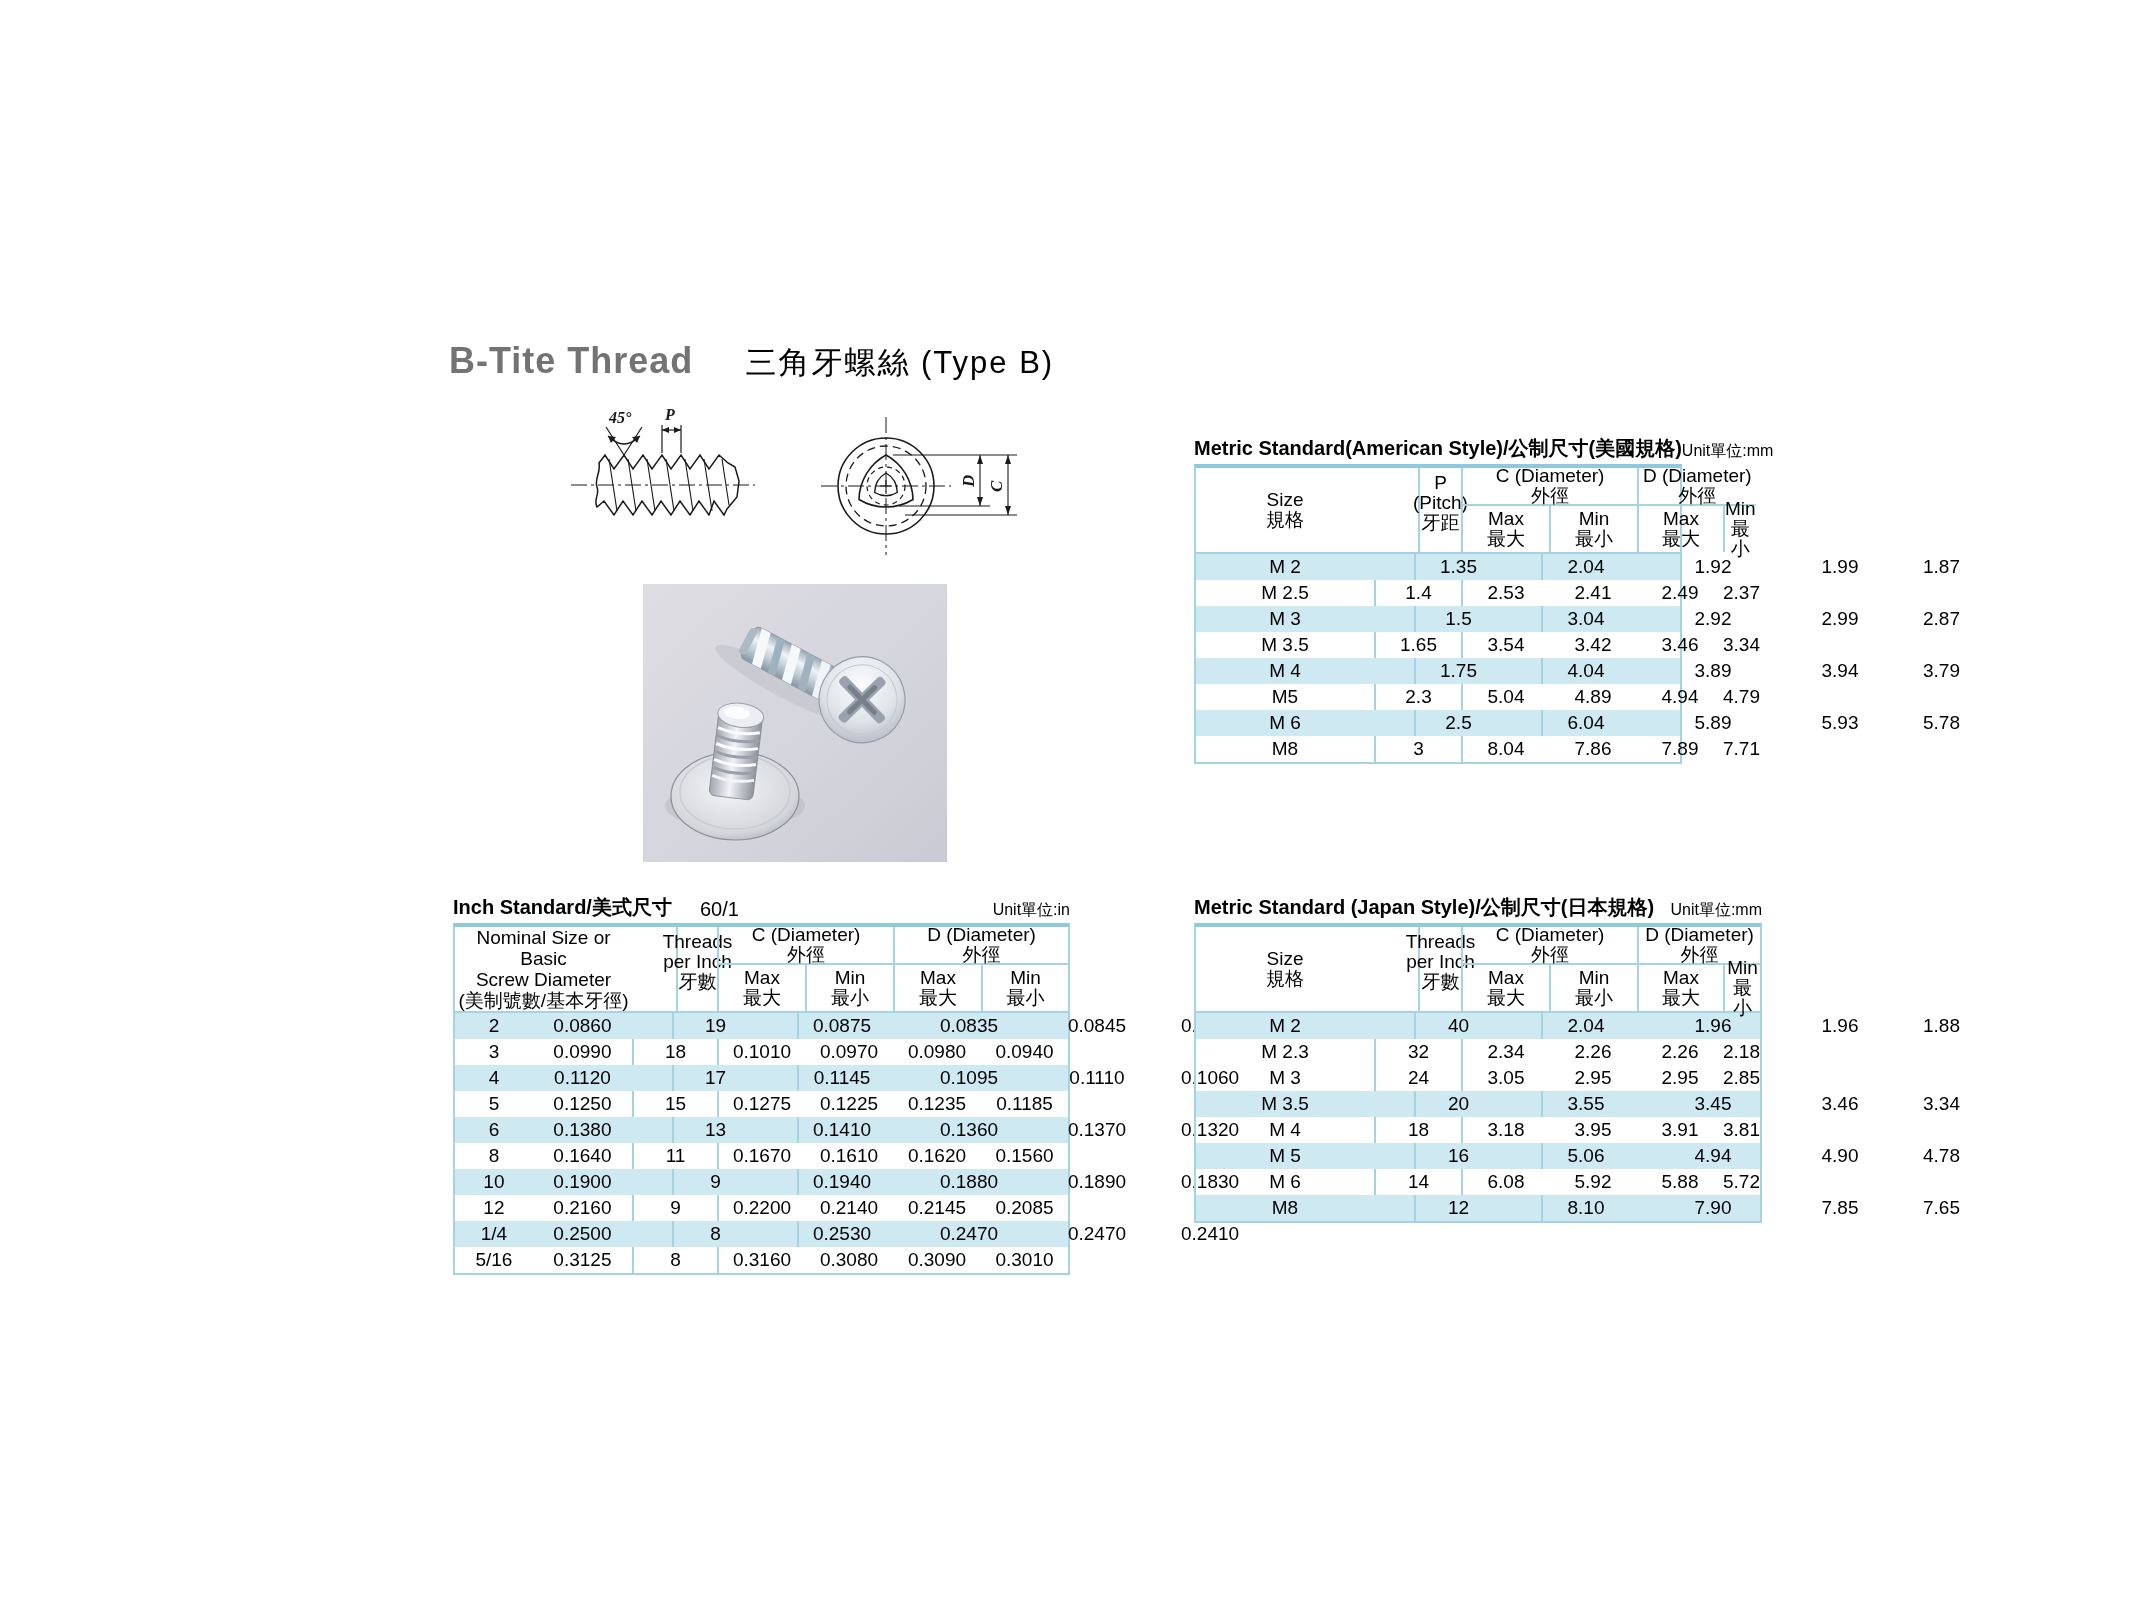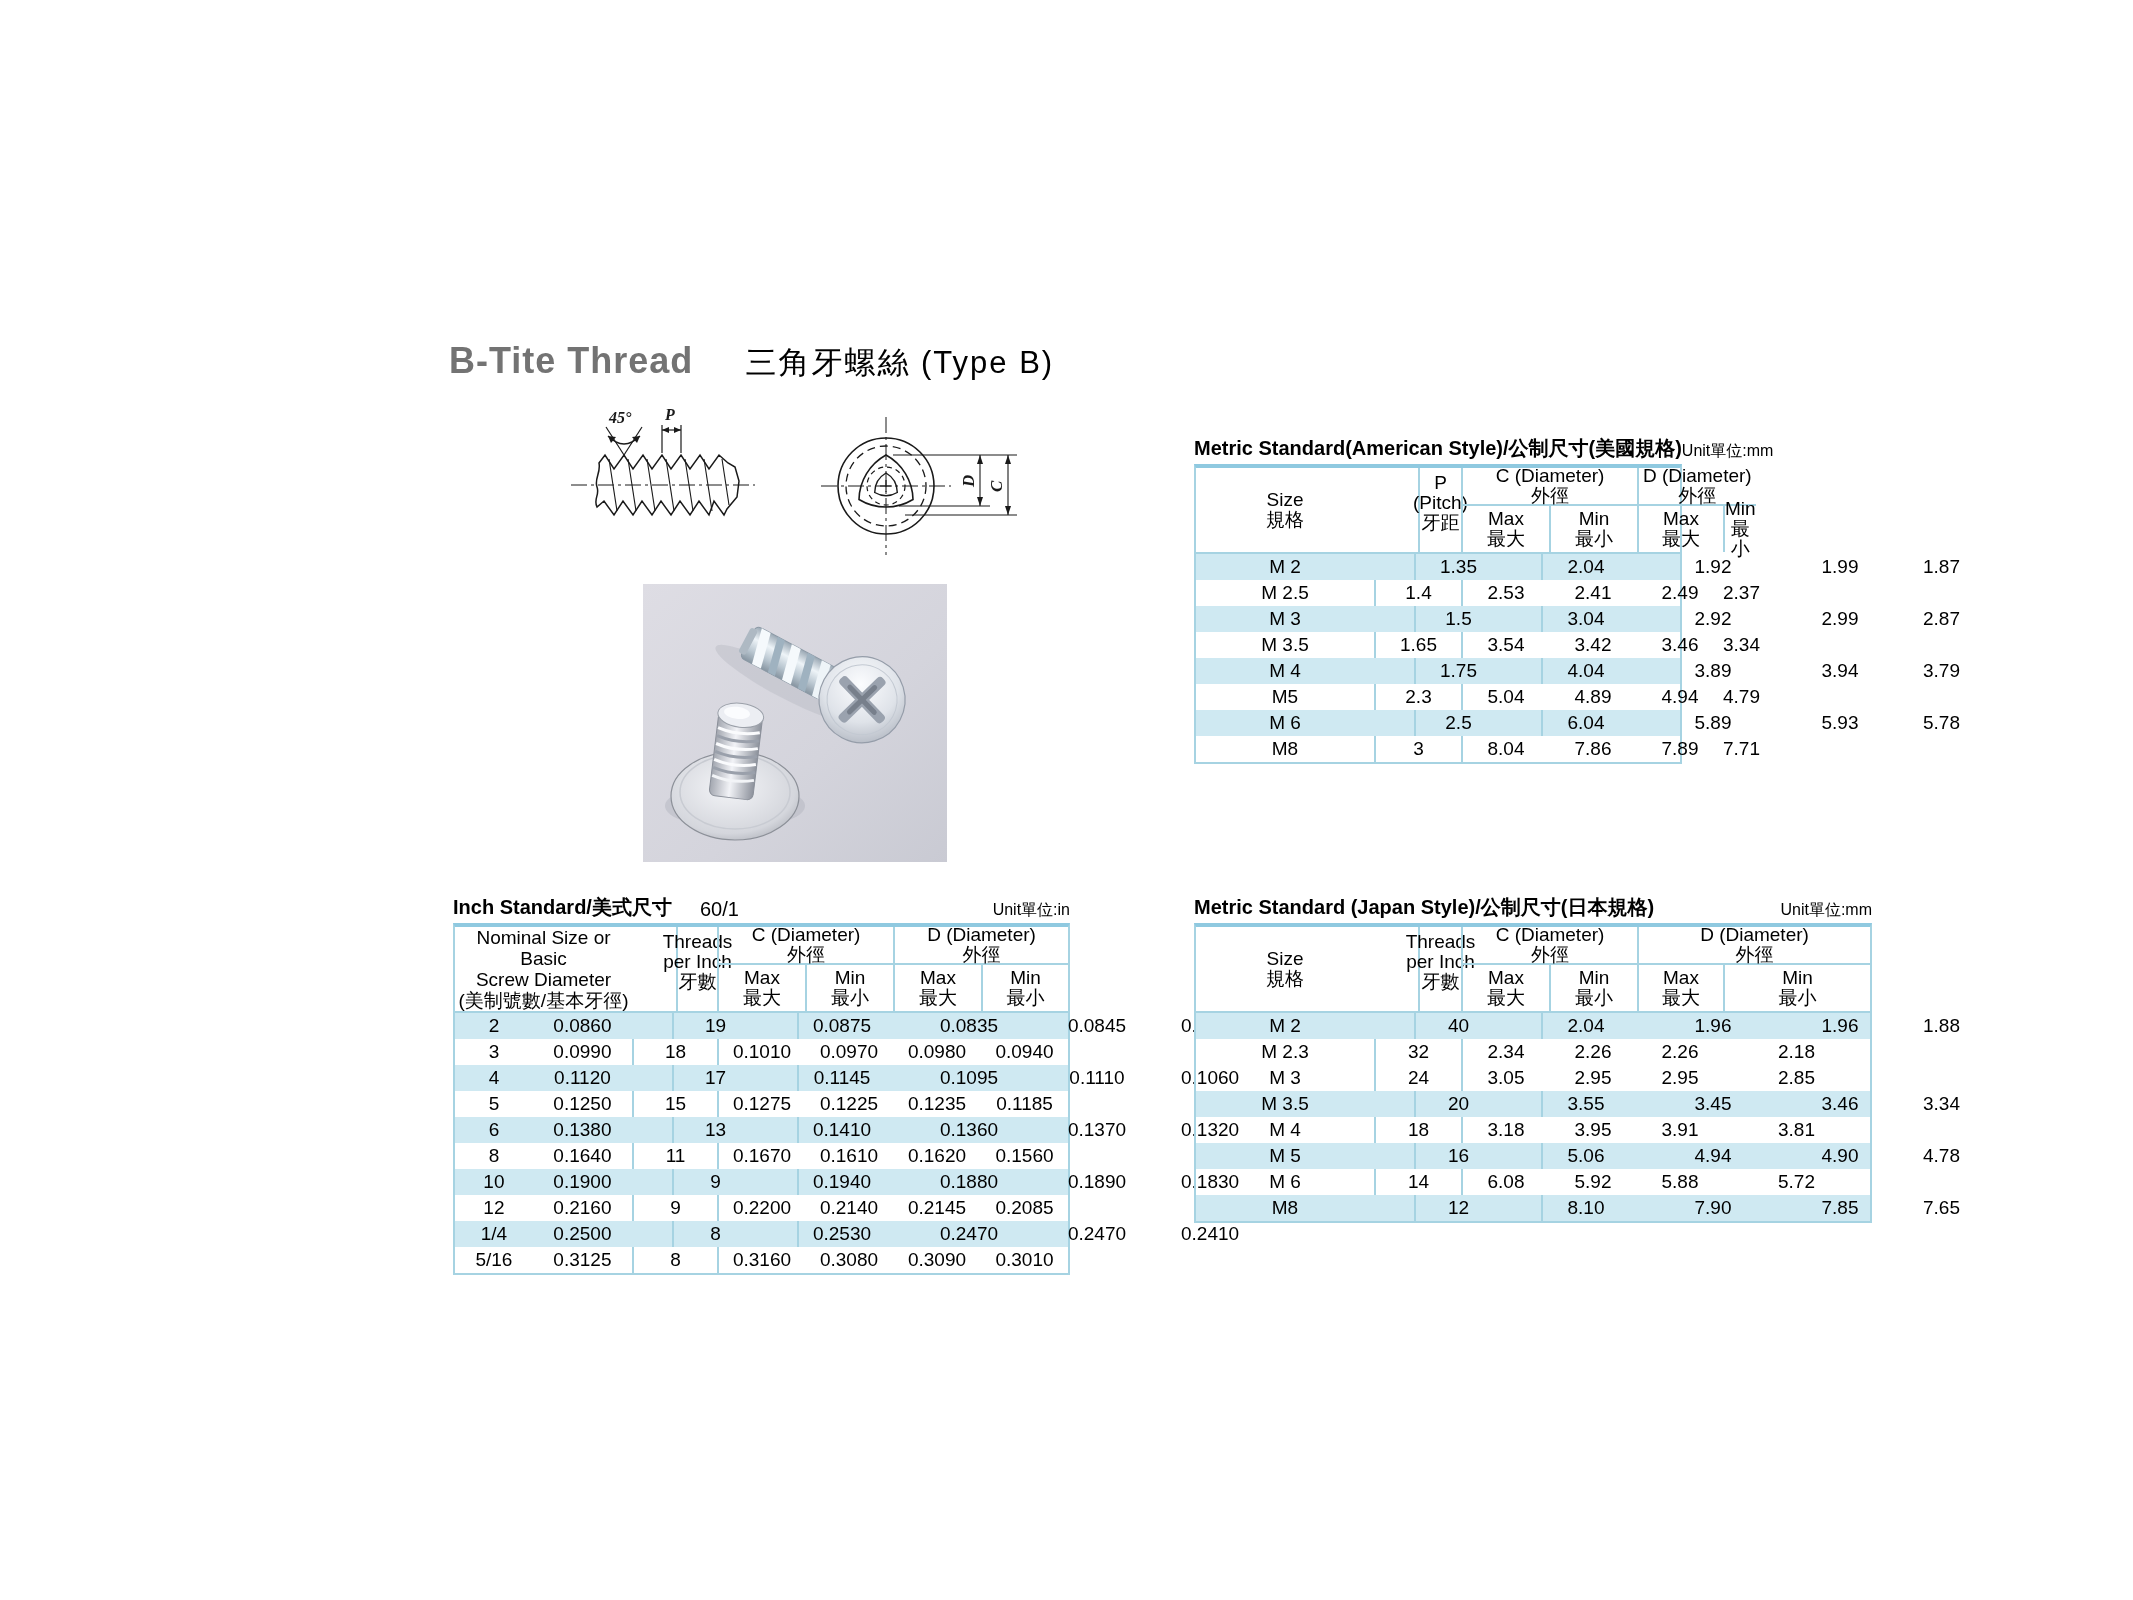--- a/index.html
+++ b/index.html
@@ -451,21 +451,21 @@
           <div class="tcell vline">8</div>
           <div class="tcell vline">0.3160</div>
           <div class="tcell">0.3080</div>
           <div class="tcell">0.3090</div>
           <div class="tcell">0.3010</div>
         </div>
       </div>
   </div>
 </div>
 
-<div class="tblock t-us" style="left:1194px;top:895px;width:678px;">
+<div class="tblock t-us" style="left:1194px;top:895px;width:568px;">
   <div class="tbl-title-row">
     <span class="tbl-title">Metric Standard (Japan Style)/公制尺寸(日本規格)</span>
     <span class="tbl-unit">Unit單位:mm</span>
   </div>
   <div class="dtable">
     <div class="thead">
       <div class="hc" style="grid-area:1/1/3/2">
         <div>Size</div>
         <div class="zh">規格</div>
       </div>

